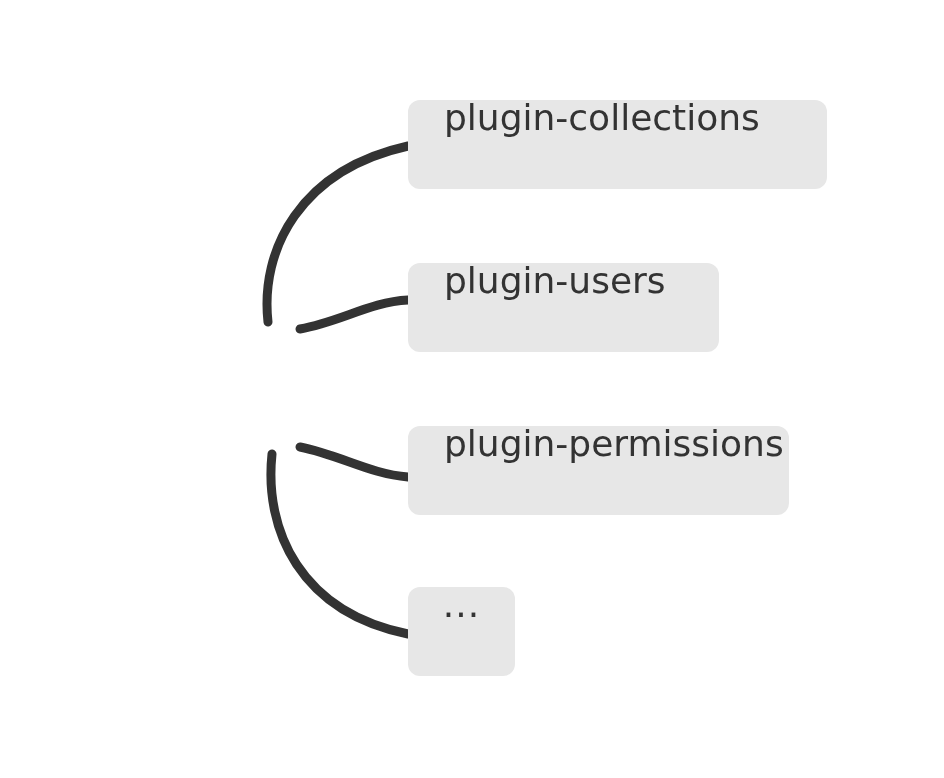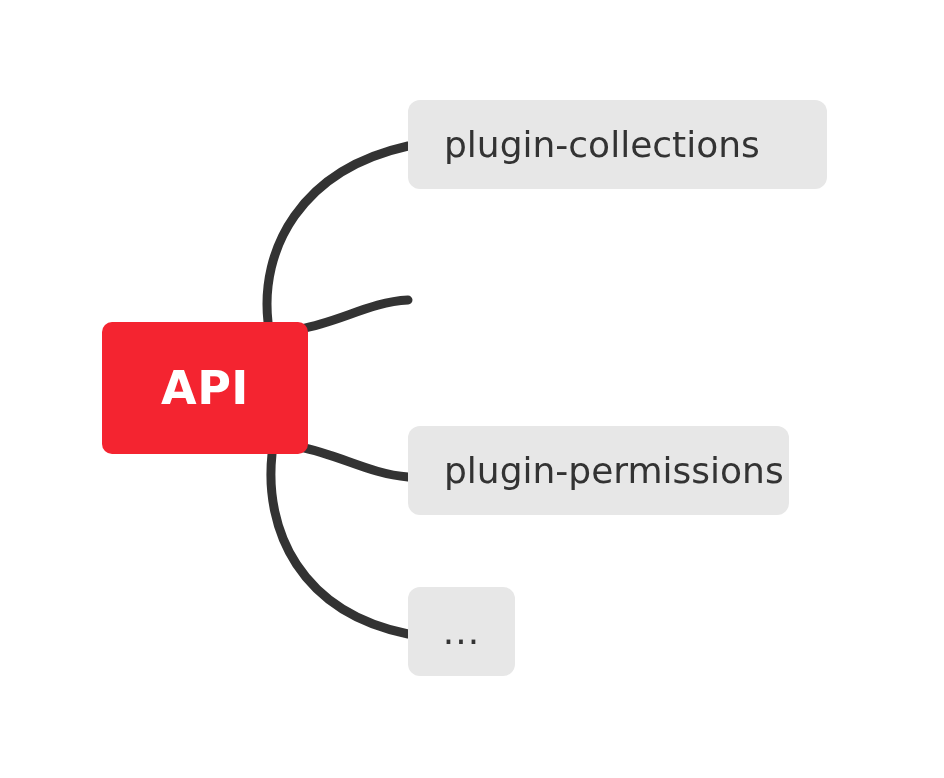--- a/index.html
+++ b/index.html
@@ -30,21 +30,21 @@
     fill: none;
     stroke: #333333;
     stroke-width: 9;
     stroke-linecap: round;
     stroke-linejoin: round;
   }
   .node {
     position: absolute;
     box-sizing: border-box;
     display: flex;
-    align-items: center;
+    align-items: flex-start;
     border-radius: 12px;
   }
   .node-root {
     background: #F42430;
     justify-content: center;
     border-radius: 10px;
   }
   .node-root .node-label {
     color: #ffffff;
     font-size: 46px;
@@ -80,28 +80,28 @@
 
 <div id="canvas" style="background: rgb(255, 255, 255);">
 
   <svg id="edges" viewBox="0 0 944 778" xmlns="http://www.w3.org/2000/svg">
     <path class="edge-path" d="M 268 322 C 260 250 300 170 408 146" style="stroke: rgb(51, 51, 51); stroke-width: 9;"></path>
     <path class="edge-path" d="M 300 329 C 340 322 370 302 408 300" style="stroke: rgb(51, 51, 51); stroke-width: 9;"></path>
     <path class="edge-path" d="M 300 447 C 340 455 370 474 408 477" style="stroke: rgb(51, 51, 51); stroke-width: 9;"></path>
     <path class="edge-path" d="M 272 454 C 264 530 300 612 408 634" style="stroke: rgb(51, 51, 51); stroke-width: 9;"></path>
   </svg>
 
-  <div class="node node-root" style="left: 102px; top: 322px; width: 206px; height: 132px; background: rgb(244, 36, 48);">
-    <span class="node-label" style="color: rgb(255, 255, 255);">API</span>
-  </div>
 
   <div class="node node-branch" style="left: 408px; top: 100px; width: 419px; height: 89px; background: rgb(231, 231, 231);">
     <span class="node-label" style="color: rgb(51, 51, 51);">plugin-collections</span>
   </div>
 
+  <div class="node node-branch" style="left: 408px; top: 263px; width: 311px; height: 89px; background: rgb(231, 231, 231);">
+    <span class="node-label" style="color: rgb(51, 51, 51);">plugin-users</span>
+  </div>
 
   <div class="node node-branch" style="left: 408px; top: 426px; width: 381px; height: 89px; background: rgb(231, 231, 231);">
     <span class="node-label" style="color: rgb(51, 51, 51);">plugin-permissions</span>
   </div>
 
   <div class="node node-branch node-ellipsis" style="left: 408px; top: 587px; width: 107px; height: 89px; background: rgb(231, 231, 231);">
     <span class="node-label" style="color: rgb(51, 51, 51);">...</span>
   </div>
 
 </div>

